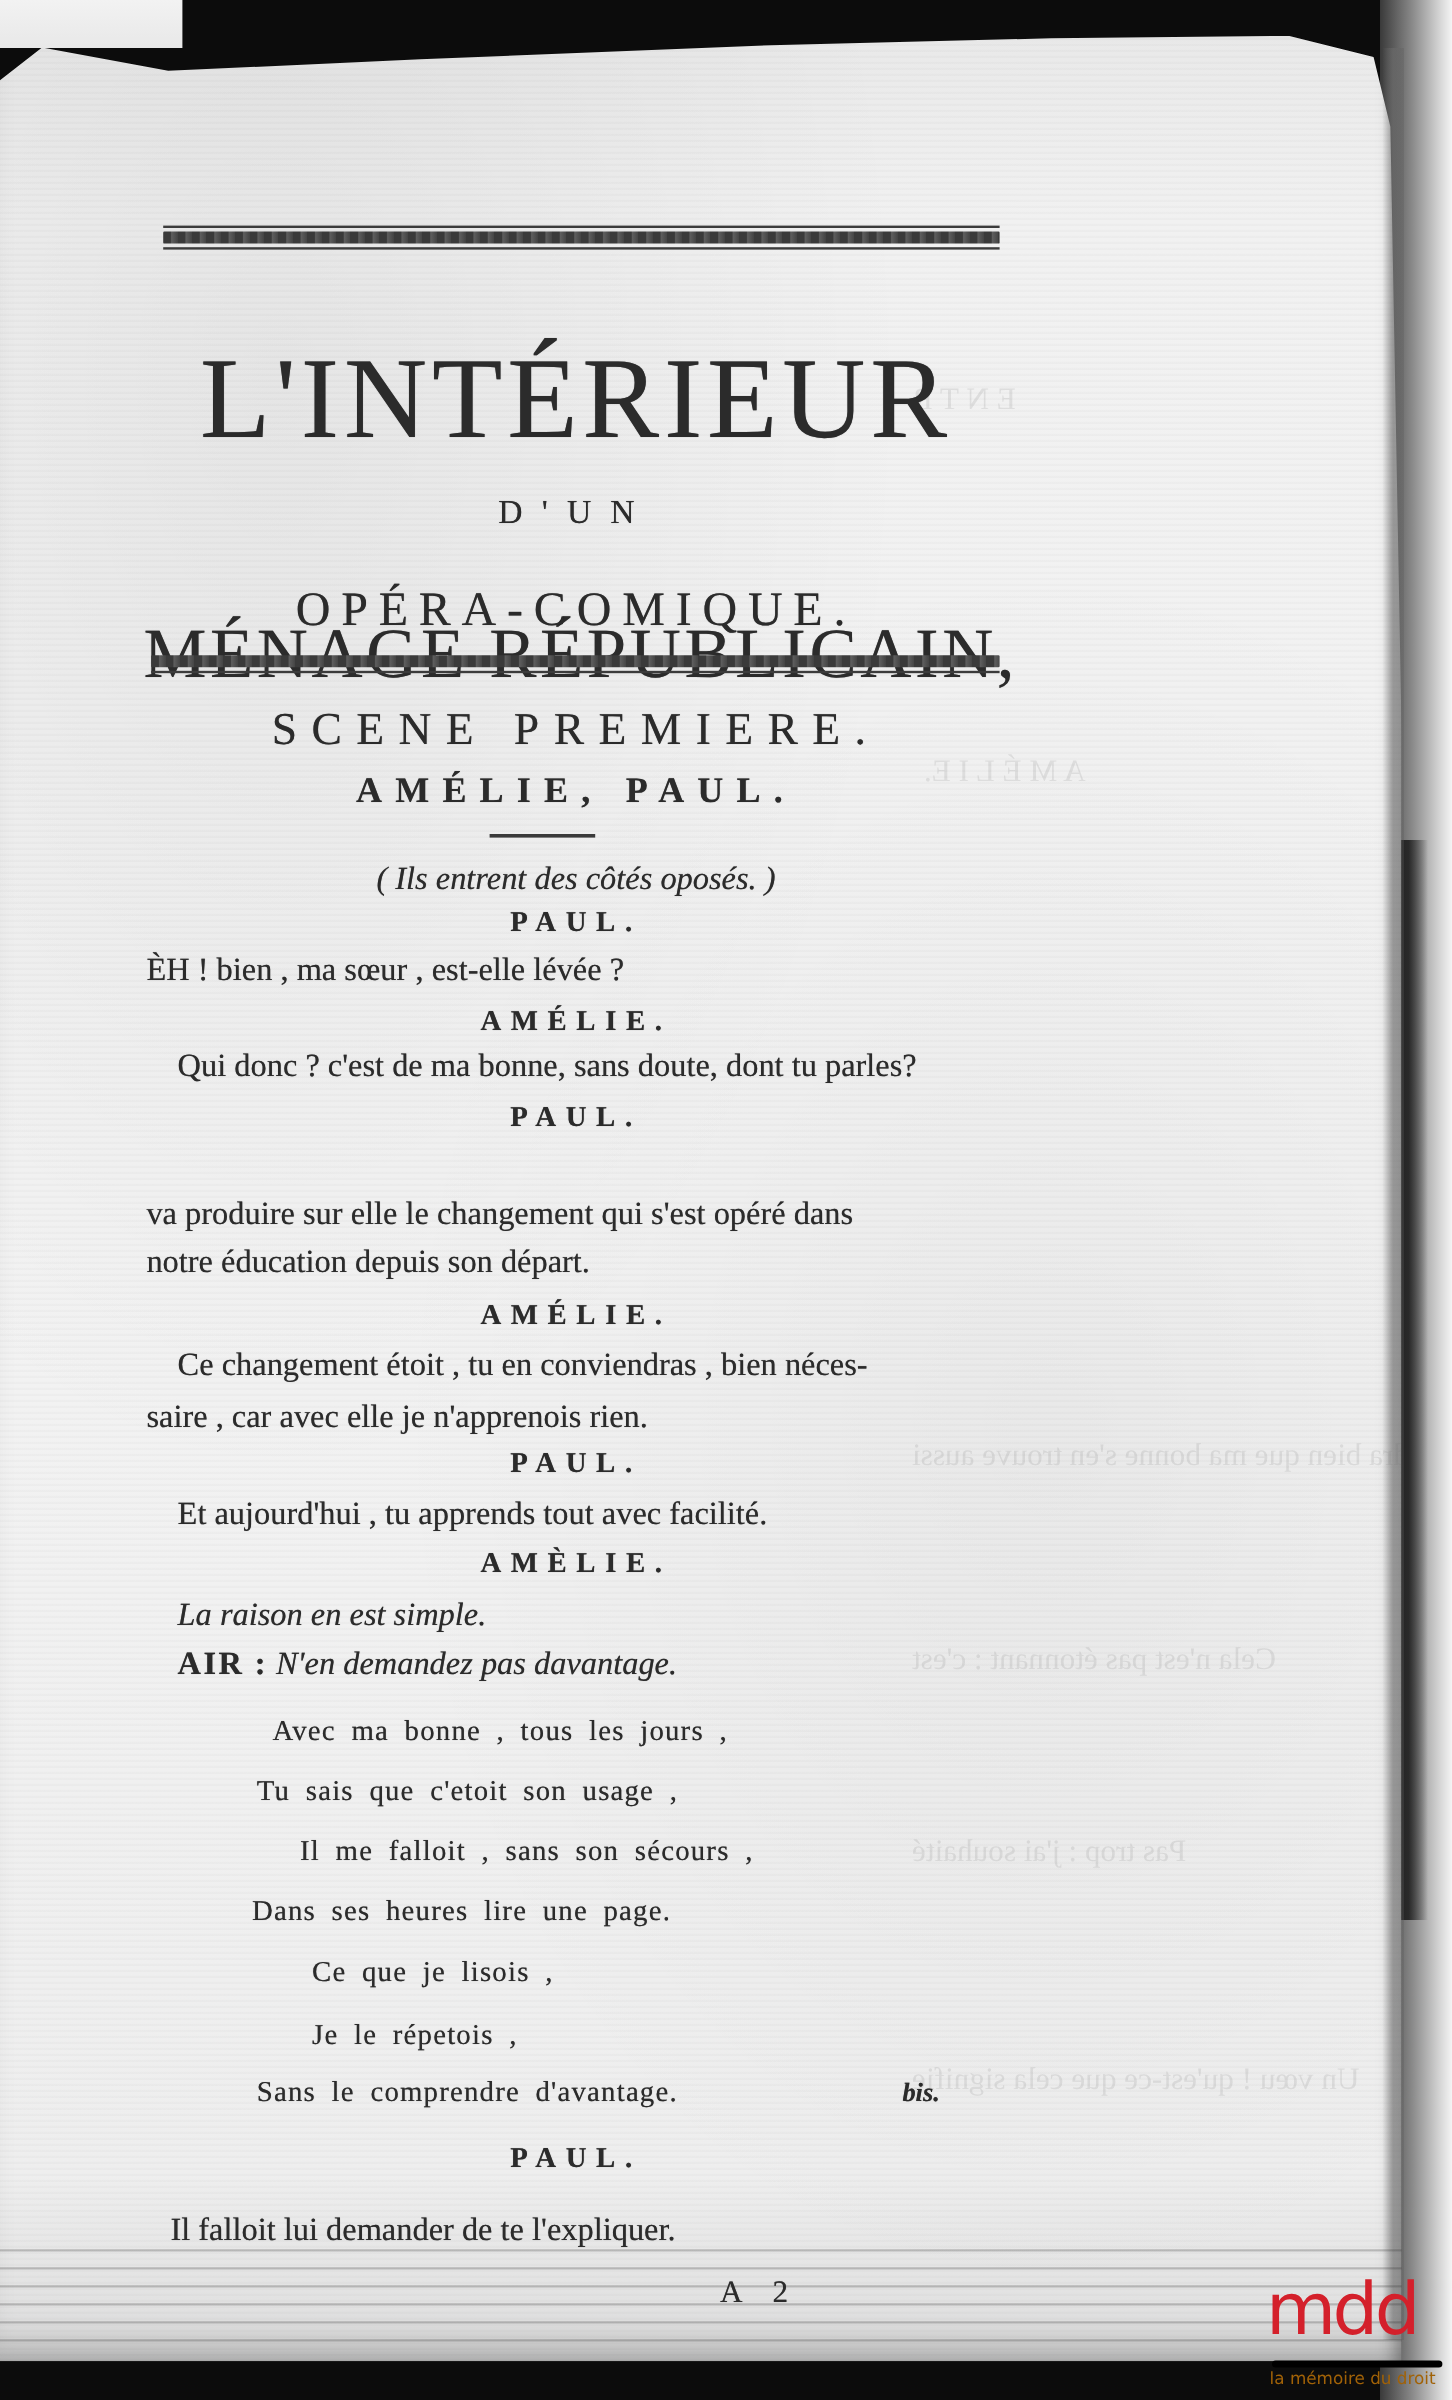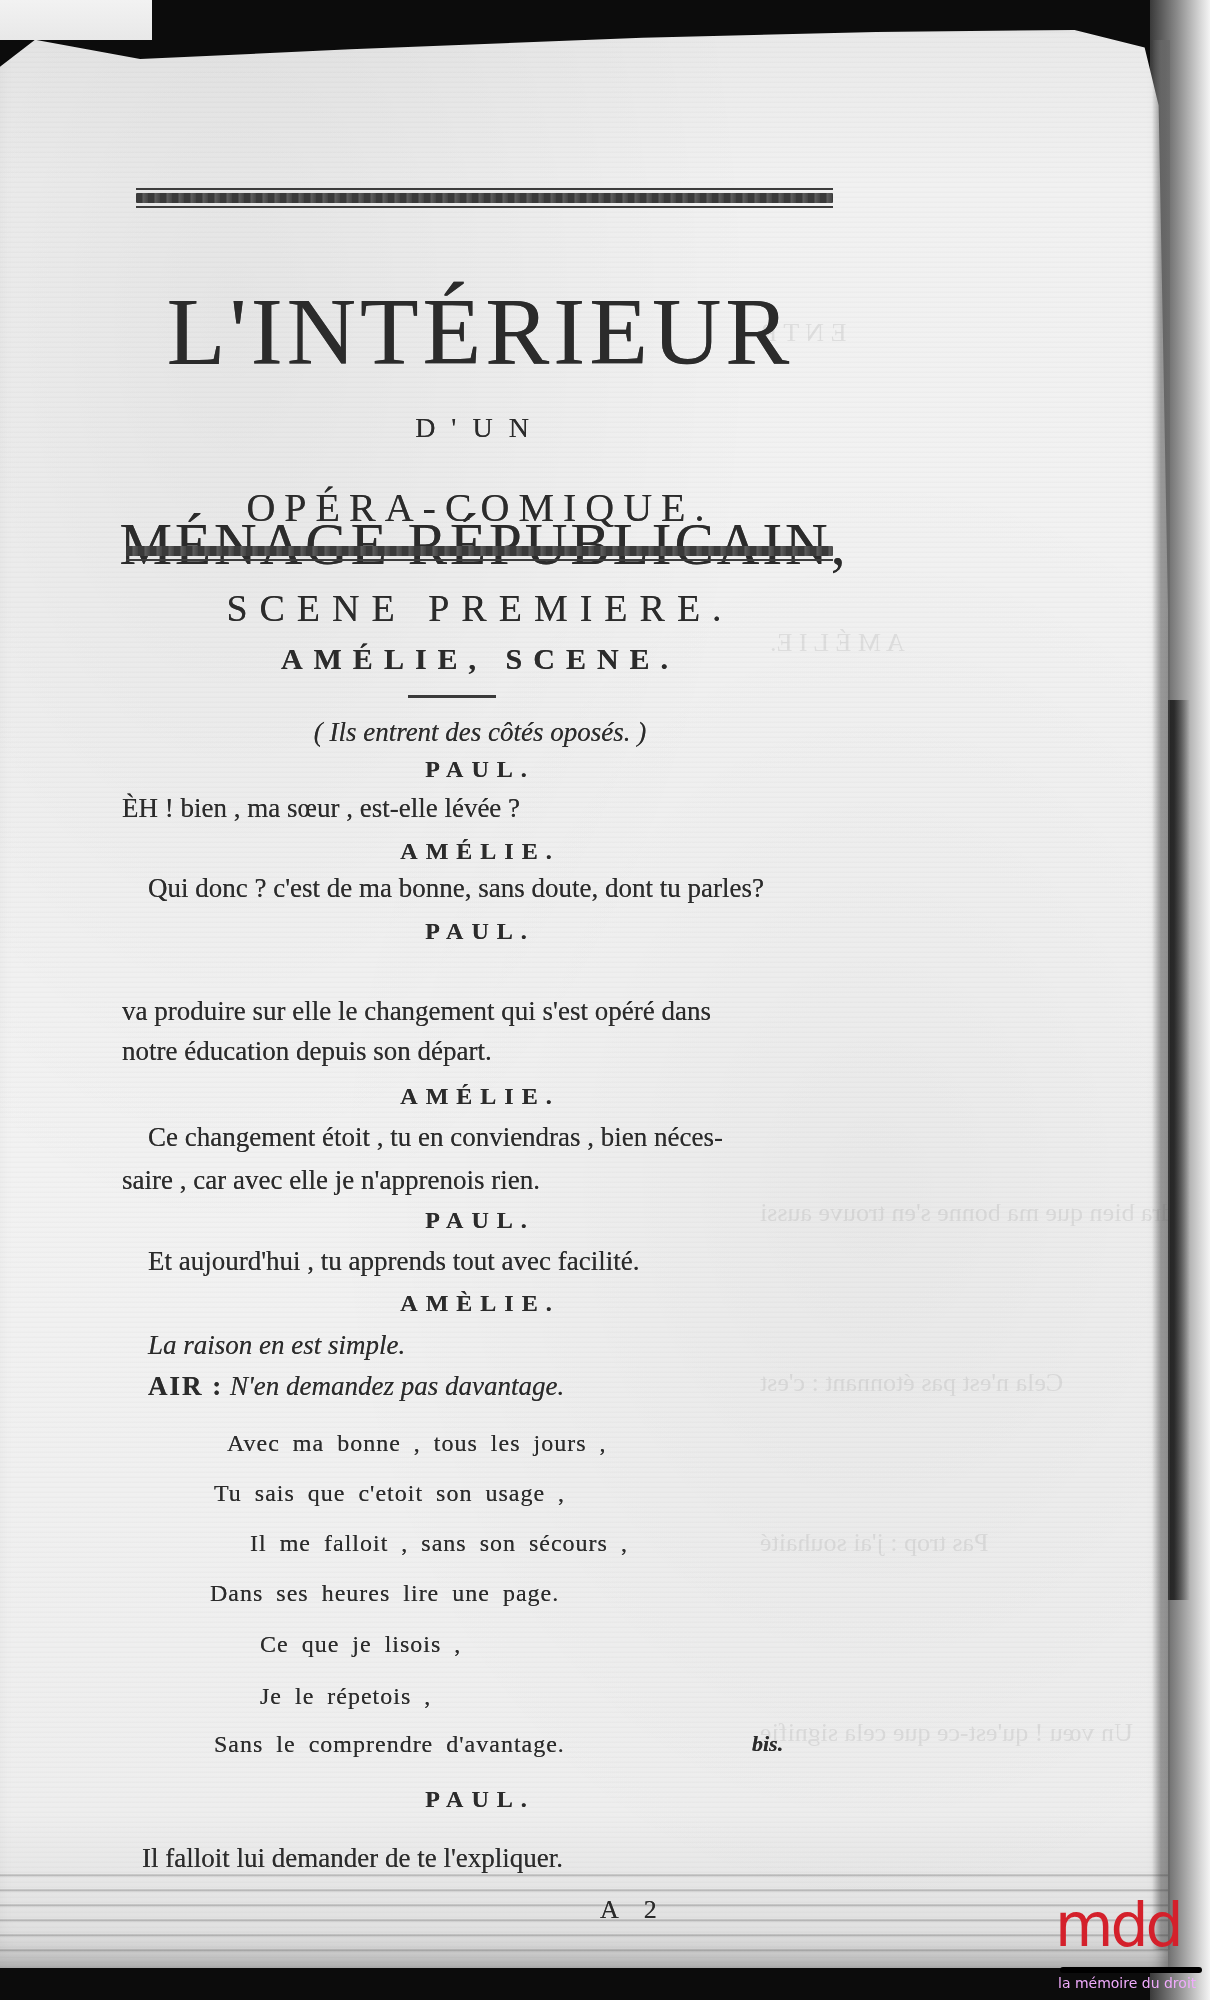--- a/index.html
+++ b/index.html
@@ -183,21 +183,21 @@
       left: 5px; top: 74px;
       width: 142px; height: 6px;
       background: #000;
       border-radius: 3px;
     }
     .logo-caption {
       position: absolute;
       left: 3px; top: 82px;
       font-family: "DejaVu Sans", sans-serif;
       font-size: 14px;
-      color: #f0abfc;
+      color: #a16207;
       white-space: nowrap;
     }
   </style>
 </head>
 <body>
 
 <div id="stage">
   <div class="top-left-white"></div>
   <div class="right-gradient"></div>
 
@@ -226,21 +226,21 @@
   <div id="title-menage" class="ink center">MÉNAGE RÉPUBLICAIN,</div>
   <div id="title-opera" class="ink center" style="top:484px;">OPÉRA-COMIQUE.</div>
 
   <div class="rule-double" style="top:546px; left:126px; width:707px;">
     <div class="thick"></div>
       <div class="gap"></div>
       <div class="thin"></div>
   </div>
 
   <div id="scene-title" class="ink center">SCENE PREMIERE.</div>
-  <div id="scene-chars" class="ink center">AMÉLIE, SCENE.</div>
+  <div id="scene-chars" class="ink center">AMÉLIE, PAUL.</div>
   <div class="short-rule"></div>
   <div id="stage-direction" class="ink center">( Ils entrent des côtés oposés. )</div>
 
   <div class="ink center speaker" style="top:756px;">PAUL.</div>
   <div class="ink line flush" style="top:793px;">ÈH ! bien , ma sœur , est-elle lévée ?</div>
 
   <div class="ink center speaker" style="top:838px;">AMÉLIE.</div>
   <div class="ink line" style="top:873px;">Qui donc ? c'est de ma bonne, sans doute, dont tu parles?</div>
 
   <div class="ink center speaker" style="top:918px;">PAUL.</div>

